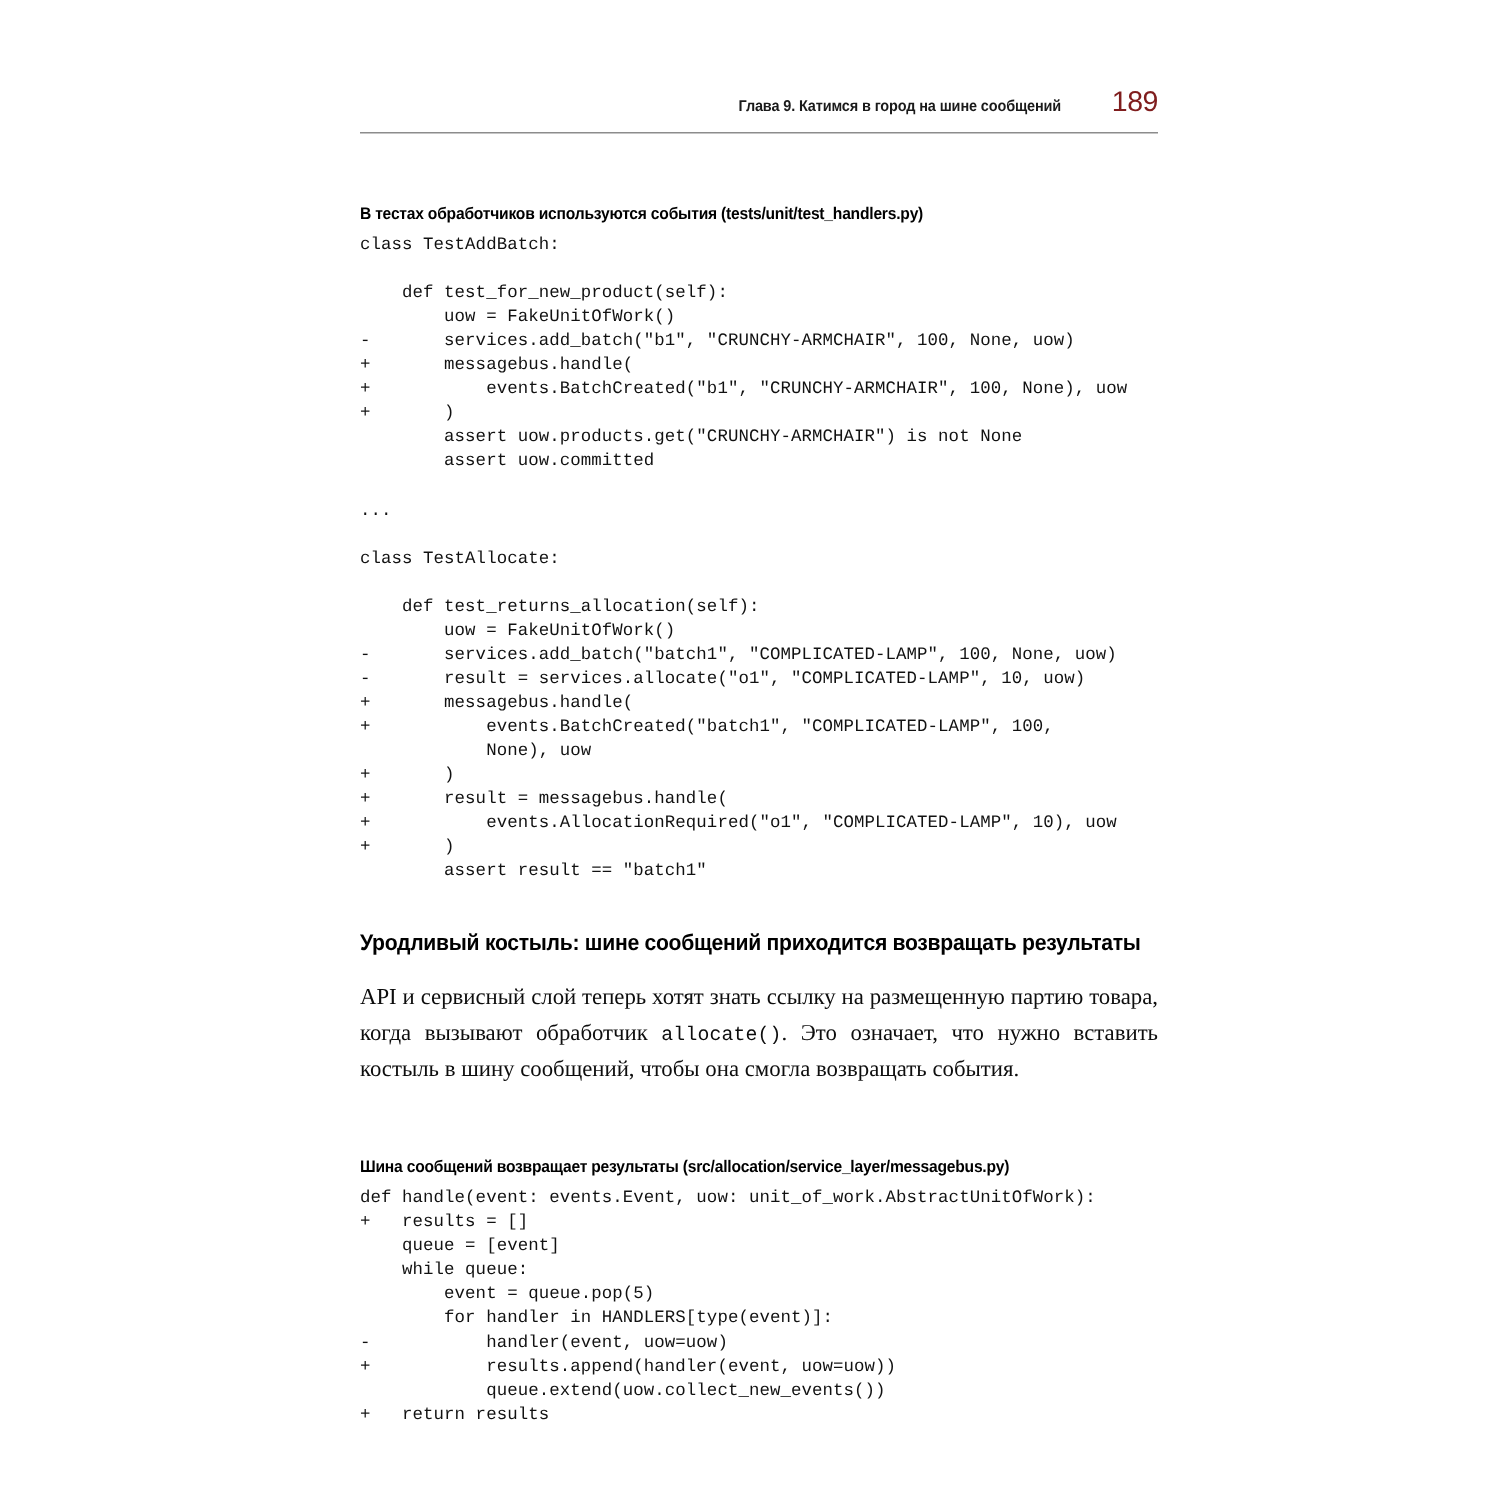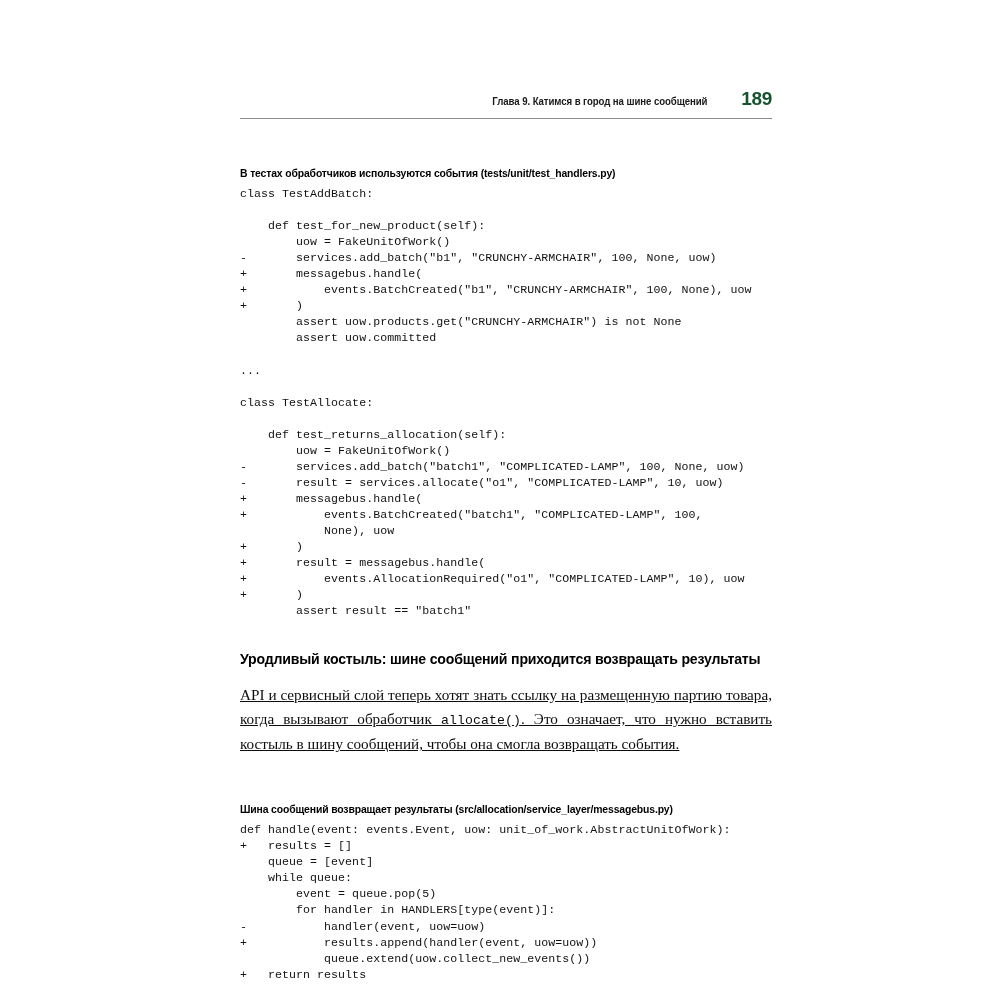--- a/index.html
+++ b/index.html
@@ -23,37 +23,37 @@
     top: 0;
     width: 532px;
   }
 
   
   .runhead {
     display: flex;
     align-items: baseline;
     justify-content: flex-end;
     height: 24px;
-    margin-top: 88px;
+    margin-top: 58px;
   }
   .runhead-title {
     font-family: "Liberation Sans", sans-serif;
     font-size: 10.5px;
     font-weight: 700;
     letter-spacing: -0.1px;
     color: #1a1a1a;
     transform: scaleX(0.92);
     transform-origin: right baseline;
     white-space: nowrap;
   }
   .runhead-folio {
     font-family: "Liberation Sans", sans-serif;
     font-size: 19px;
-    font-weight: 700;
-    color: #14532d;
+    font-weight: 400;
+    color: #7f1d1d;
     margin-left: 24px;
     letter-spacing: -0.3px;
   }
   .runrule {
     height: 0;
     border-top: 1.6px solid #8c8c8c;
     margin-top: 6px;
     width: 532px;
   }
 
@@ -100,21 +100,20 @@
   
   .para {
     font-family: "Liberation Serif", serif;
     font-size: 15.2px;
     line-height: 23.6px;
     color: #0d0d0d;
     margin-top: 15px;
     text-align: justify;
     text-justify: inter-word;
     hyphens: none;
-    text-decoration: underline;
   }
   .para code {
     font-family: "Liberation Mono", "DejaVu Sans Mono", monospace;
     font-size: 13.2px;
     letter-spacing: 0.1px;
   }
 
   .gap-before-cap2 { height: 31px; }
 </style>
 </head>

